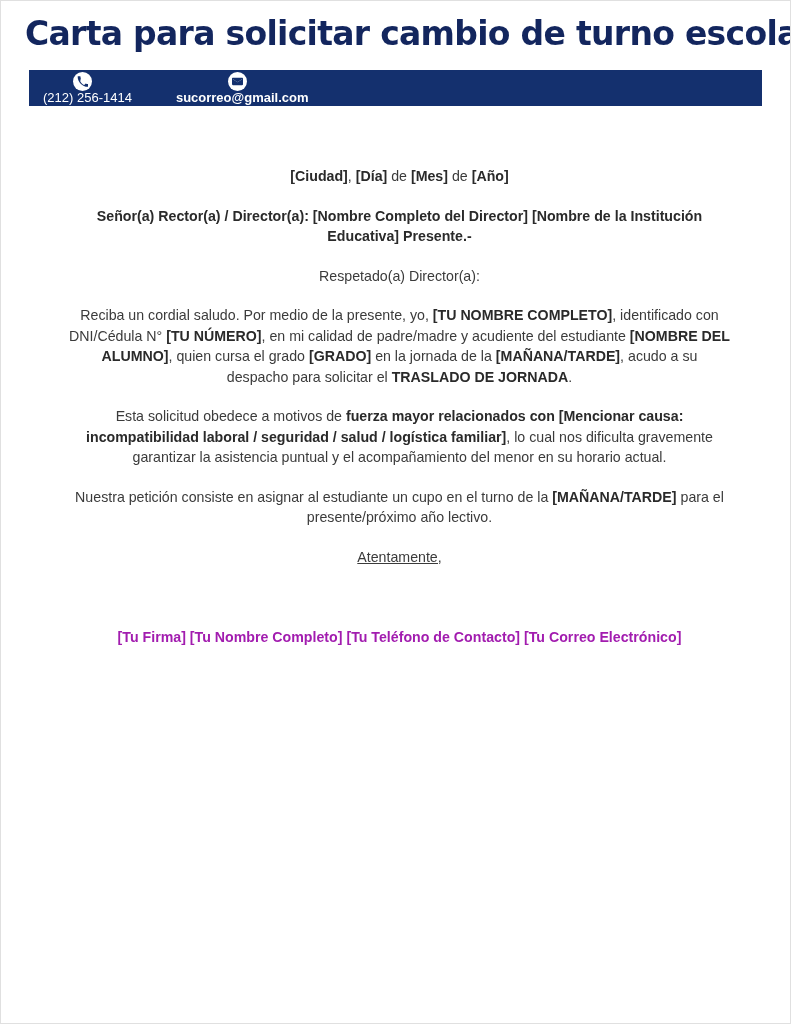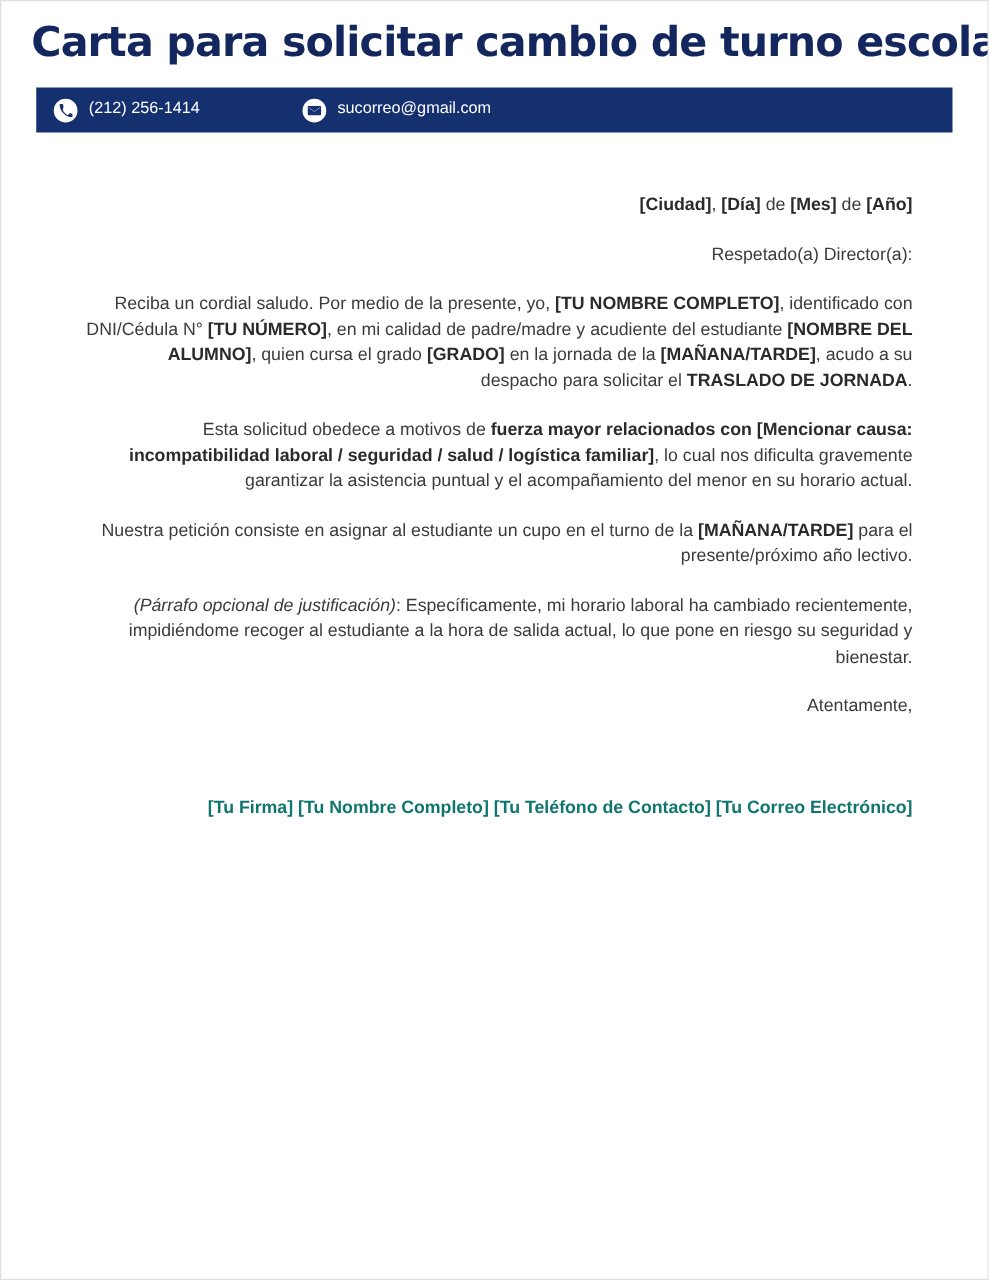--- a/index.html
+++ b/index.html
@@ -34,59 +34,61 @@
   .contact-bar {
     margin: 15px 28px 0 28px;
     height: 36px;
     background: #14306e;
     display: flex;
     align-items: center;
     padding-left: 14px;
   }
   .contact-item {
     display: flex;
+    align-items: center;
     color: #ffffff;
     font-size: 13px;
     line-height: 1;
     white-space: nowrap;
+    flex-direction: column;
   }
-  .contact-item + .contact-item { margin-left: 82px; }
+  .contact-item + .contact-item { margin-left: 44px; font-weight: bold; }
   .ci-icon {
     width: 19px;
     height: 19px;
     border-radius: 50%;
     background: #ffffff;
     display: inline-flex;
     align-items: center;
     justify-content: center;
     margin-right: 9px;
     flex: 0 0 auto;
   }
   .ci-icon svg { display: block; }
   .ci-text { display: inline-block; }
 
   .body-area {
     padding: 44px 60px 0 68px;
   }
   .para {
-    margin: 4px 0 19px 0;
+    margin: 16px 0 19px 0;
     color: #3b3b3b;
     font-size: 14.2px;
     line-height: 20.5px;
     font-family: "Liberation Sans", sans-serif;
-    text-align: right;
+    text-align: center;
   }
   .para b, .para strong { color: #2a2a2a; font-weight: 700; }
   .para i, .para em { font-style: italic; }
   .para.sign {
     margin-top: 60px;
     font-weight: 700;
-    color: #0f766e;
+    color: #a21caf;
   }
-  .para.tight { margin-bottom: 18px; }
+  .para.tight { margin-bottom: 18px; text-decoration: underline; }
 </style>
 </head>
 <body>
 
 <div class="page">
 
   <h1 class="doc-title">Carta para solicitar cambio de turno escolar</h1>
 
   <div class="contact-bar">
 
@@ -108,31 +110,31 @@
       </span>
       <span class="ci-text">sucorreo@gmail.com</span>
     </div>
 
   </div>
 
   <div class="body-area">
 
     <p class="para"><b>[Ciudad]</b><span>, </span><b>[Día]</b><span> de </span><b>[Mes]</b><span> de </span><b>[Año]</b></p>
 
+    <p class="para"><b>Señor(a) Rector(a) / Director(a): [Nombre Completo del Director] [Nombre de la Institución Educativa] Presente.-</b></p>
 
 
     <p class="para">Respetado(a) Director(a):</p>
 
     <p class="para"><span>Reciba un cordial saludo. Por medio de la presente, yo, </span><b>[TU NOMBRE COMPLETO]</b><span>, identificado con DNI/Cédula N° </span><b>[TU NÚMERO]</b><span>, en mi calidad de padre/madre y acudiente del estudiante </span><b>[NOMBRE DEL ALUMNO]</b><span>, quien cursa el grado </span><b>[GRADO]</b><span> en la jornada de la </span><b>[MAÑANA/TARDE]</b><span>, acudo a su despacho para solicitar el </span><b>TRASLADO DE JORNADA</b><span>.</span></p>
 
     <p class="para"><span>Esta solicitud obedece a motivos de </span><b>fuerza mayor relacionados con [Mencionar causa: incompatibilidad laboral / seguridad / salud / logística familiar]</b><span>, lo cual nos dificulta gravemente garantizar la asistencia puntual y el acompañamiento del menor en su horario actual.</span></p>
 
     <p class="para"><span>Nuestra petición consiste en asignar al estudiante un cupo en el turno de la </span><b>[MAÑANA/TARDE]</b><span> para el presente/próximo año lectivo.</span></p>
 
-    <p class="para"><i>(Párrafo opcional de justificación)</i><span>: Específicamente, mi horario laboral ha cambiado recientemente, impidiéndome recoger al estudiante a la hora de salida actual, lo que pone en riesgo su seguridad y bienestar.</span></p>
 
 
 
     <p class="para tight">Atentamente,</p>
 
     <p class="para sign">[Tu Firma] [Tu Nombre Completo] [Tu Teléfono de Contacto] [Tu Correo Electrónico]</p>
 
   </div>
 
 </div>

